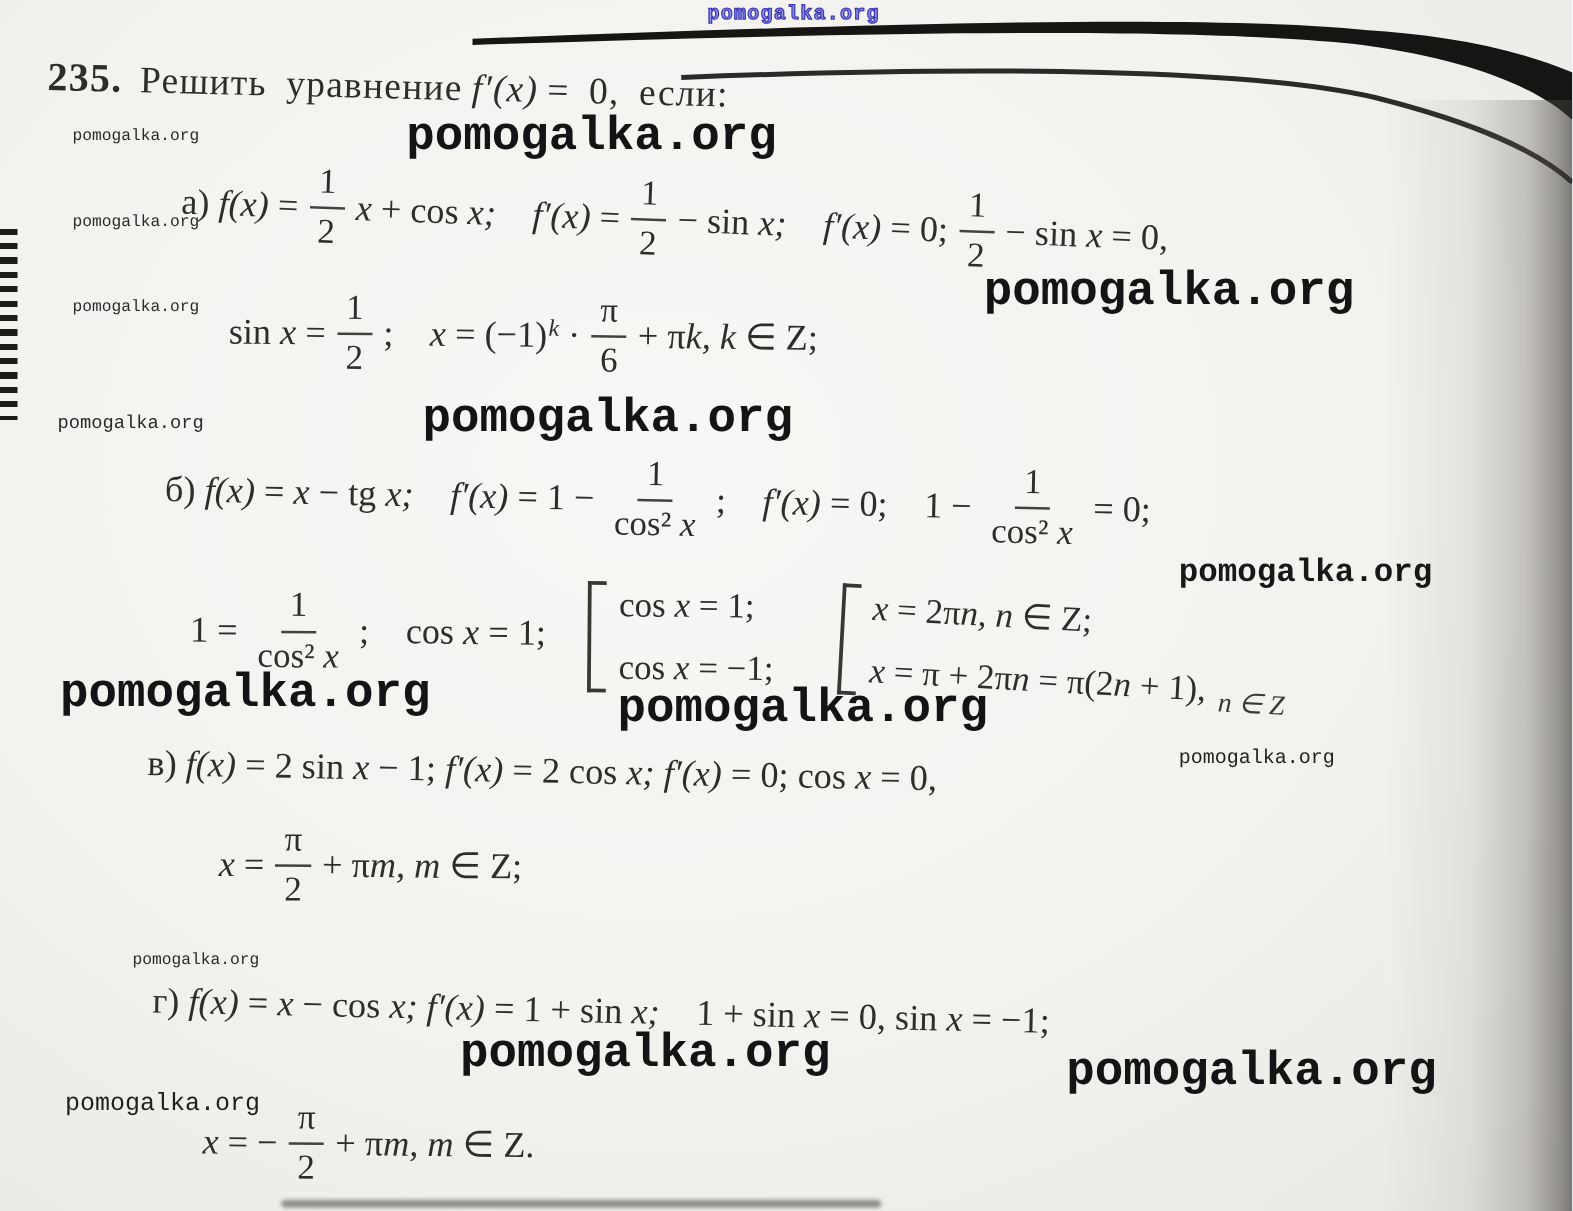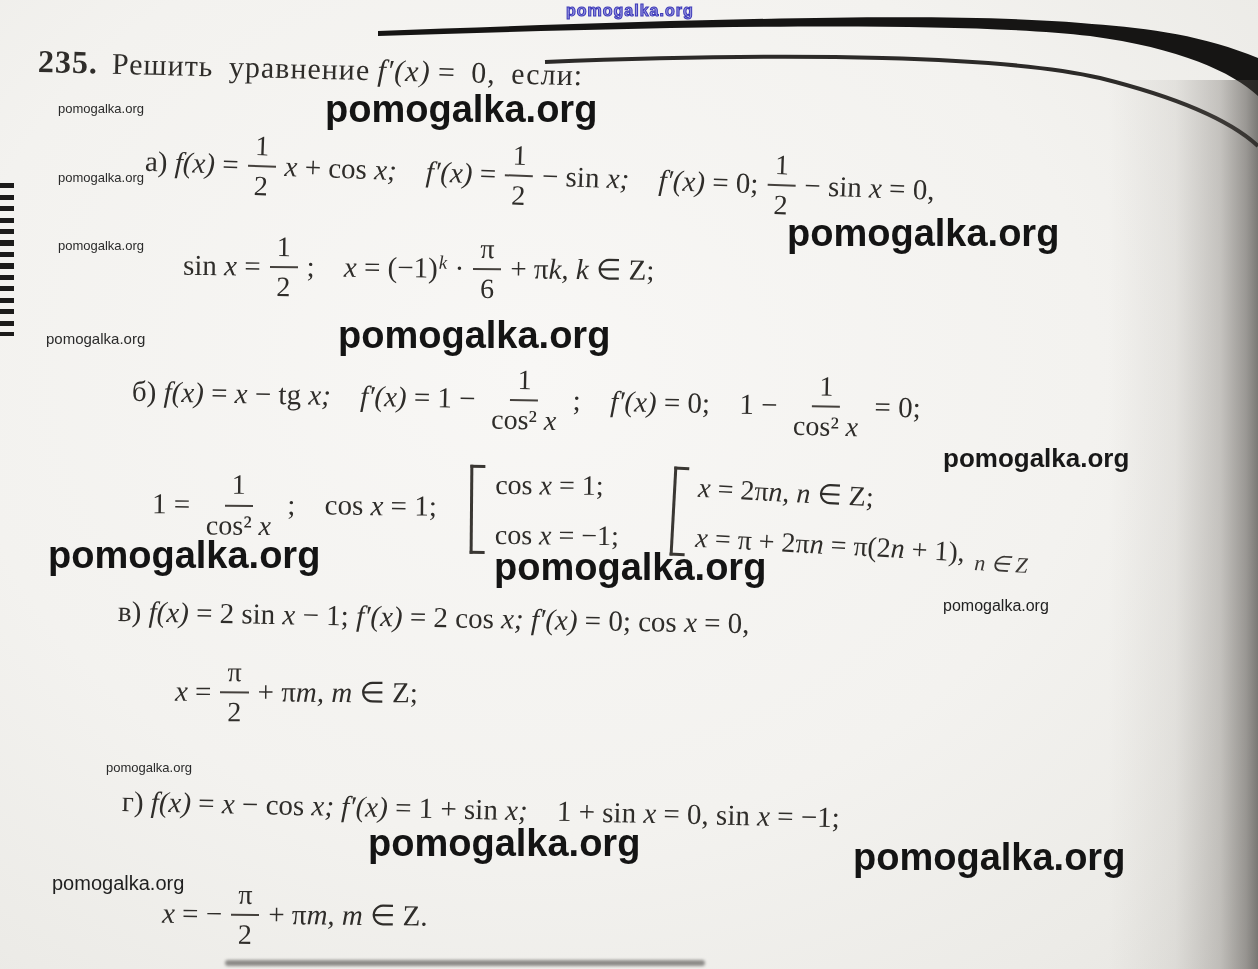--- a/index.html
+++ b/index.html
@@ -18,21 +18,21 @@
   .corner-svg{position:absolute; top:0; left:0;}
   .binding{
     position:absolute; left:0; top:183px; width:14px; height:153px;
     background:repeating-linear-gradient(to bottom, #1c1b1a 0px, #1c1b1a 5px, rgba(0,0,0,0) 5px, rgba(0,0,0,0) 11.5px);
   }
   .bottom-smudge{
     position:absolute; left:225px; top:960px; width:480px; height:6px;
     background:#3c3a37; opacity:.55; filter:blur(1.5px); border-radius:3px;
   }
   
-  .wm{position:absolute; font-family:Liberation Sans, sans-serif; white-space:nowrap; color:#1c1c1c;}
+  .wm{position:absolute; font-family:Liberation Mono, monospace; white-space:nowrap; color:#1c1c1c;}
   .wm.big{font-weight:bold; font-size:38px; color:#141414;}
   .wm.med{font-weight:bold; font-size:26px; color:#181818;}
   .wm.sm{font-size:13px; color:#2a2a2a;}
   .wm.sm2{font-size:15px; color:#2a2a2a;}
   .wm.sm3{font-size:16px; color:#222;}
   .wm.ml{font-size:20px; color:#1f1f1f;}
   .wm.blue{
     font-size:16px; font-weight:bold; color:rgba(66,62,205,0.55);
     -webkit-text-stroke:1px #3b38b8; letter-spacing:1px;
   }

